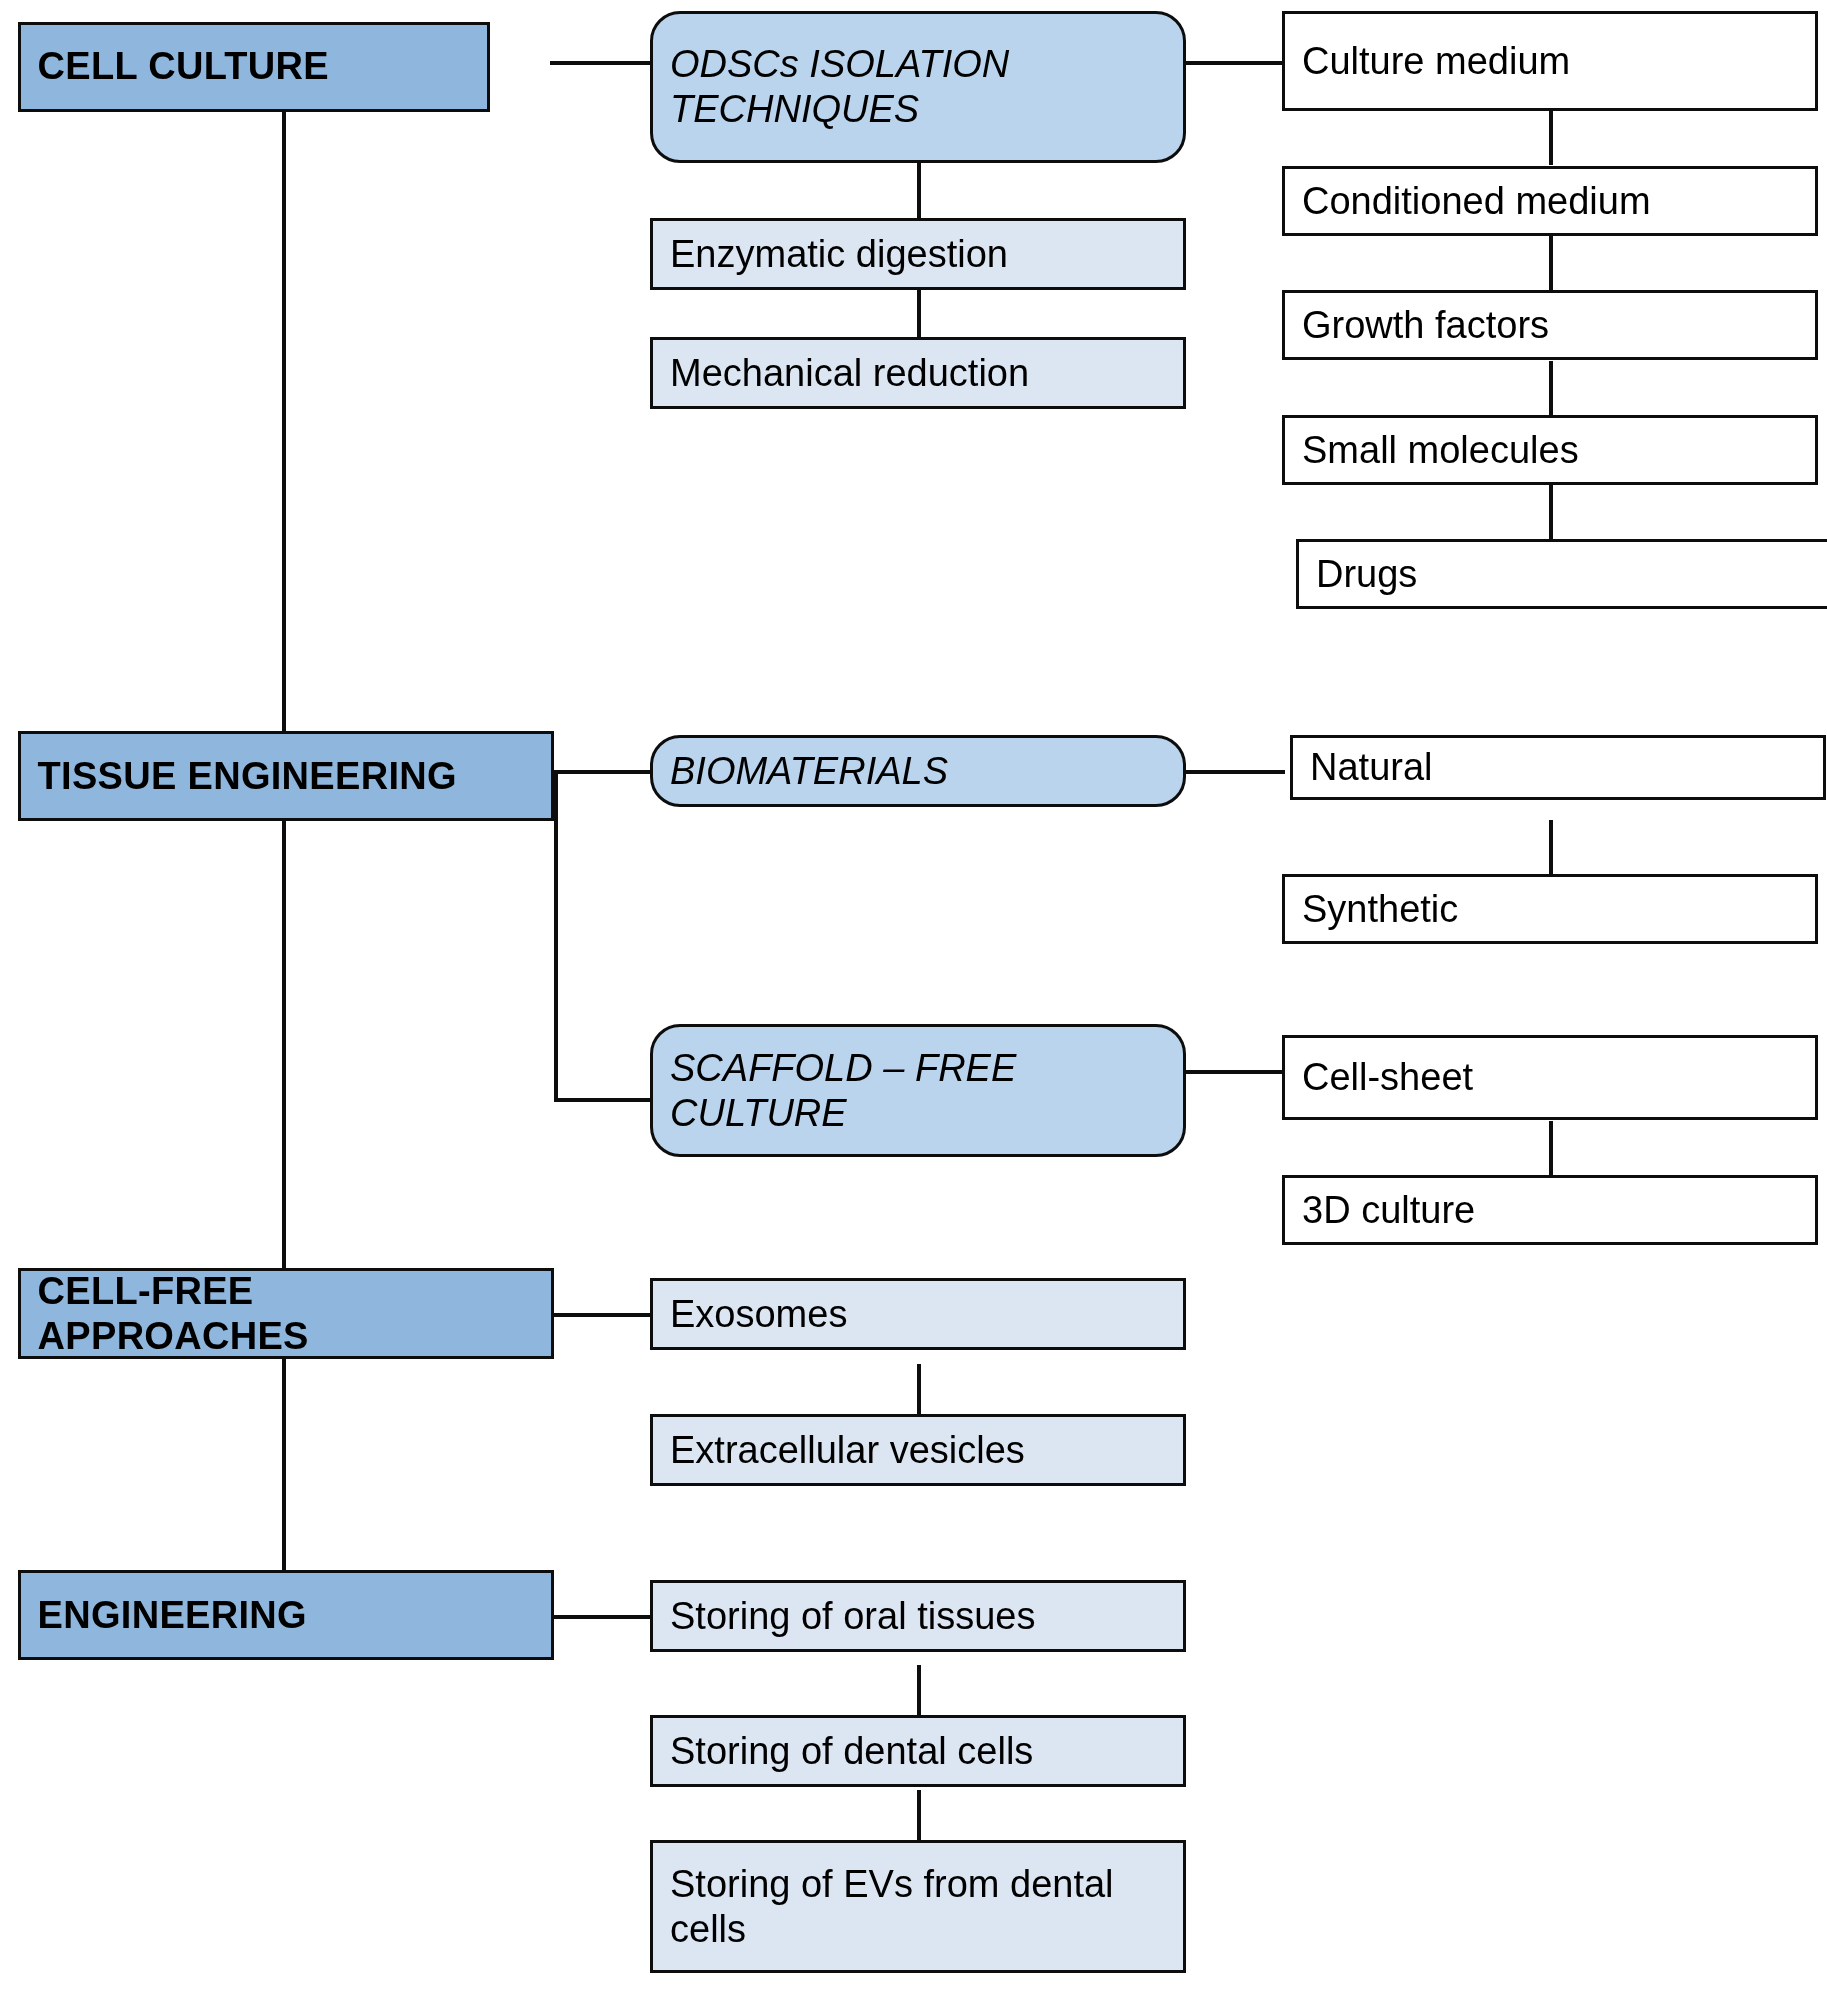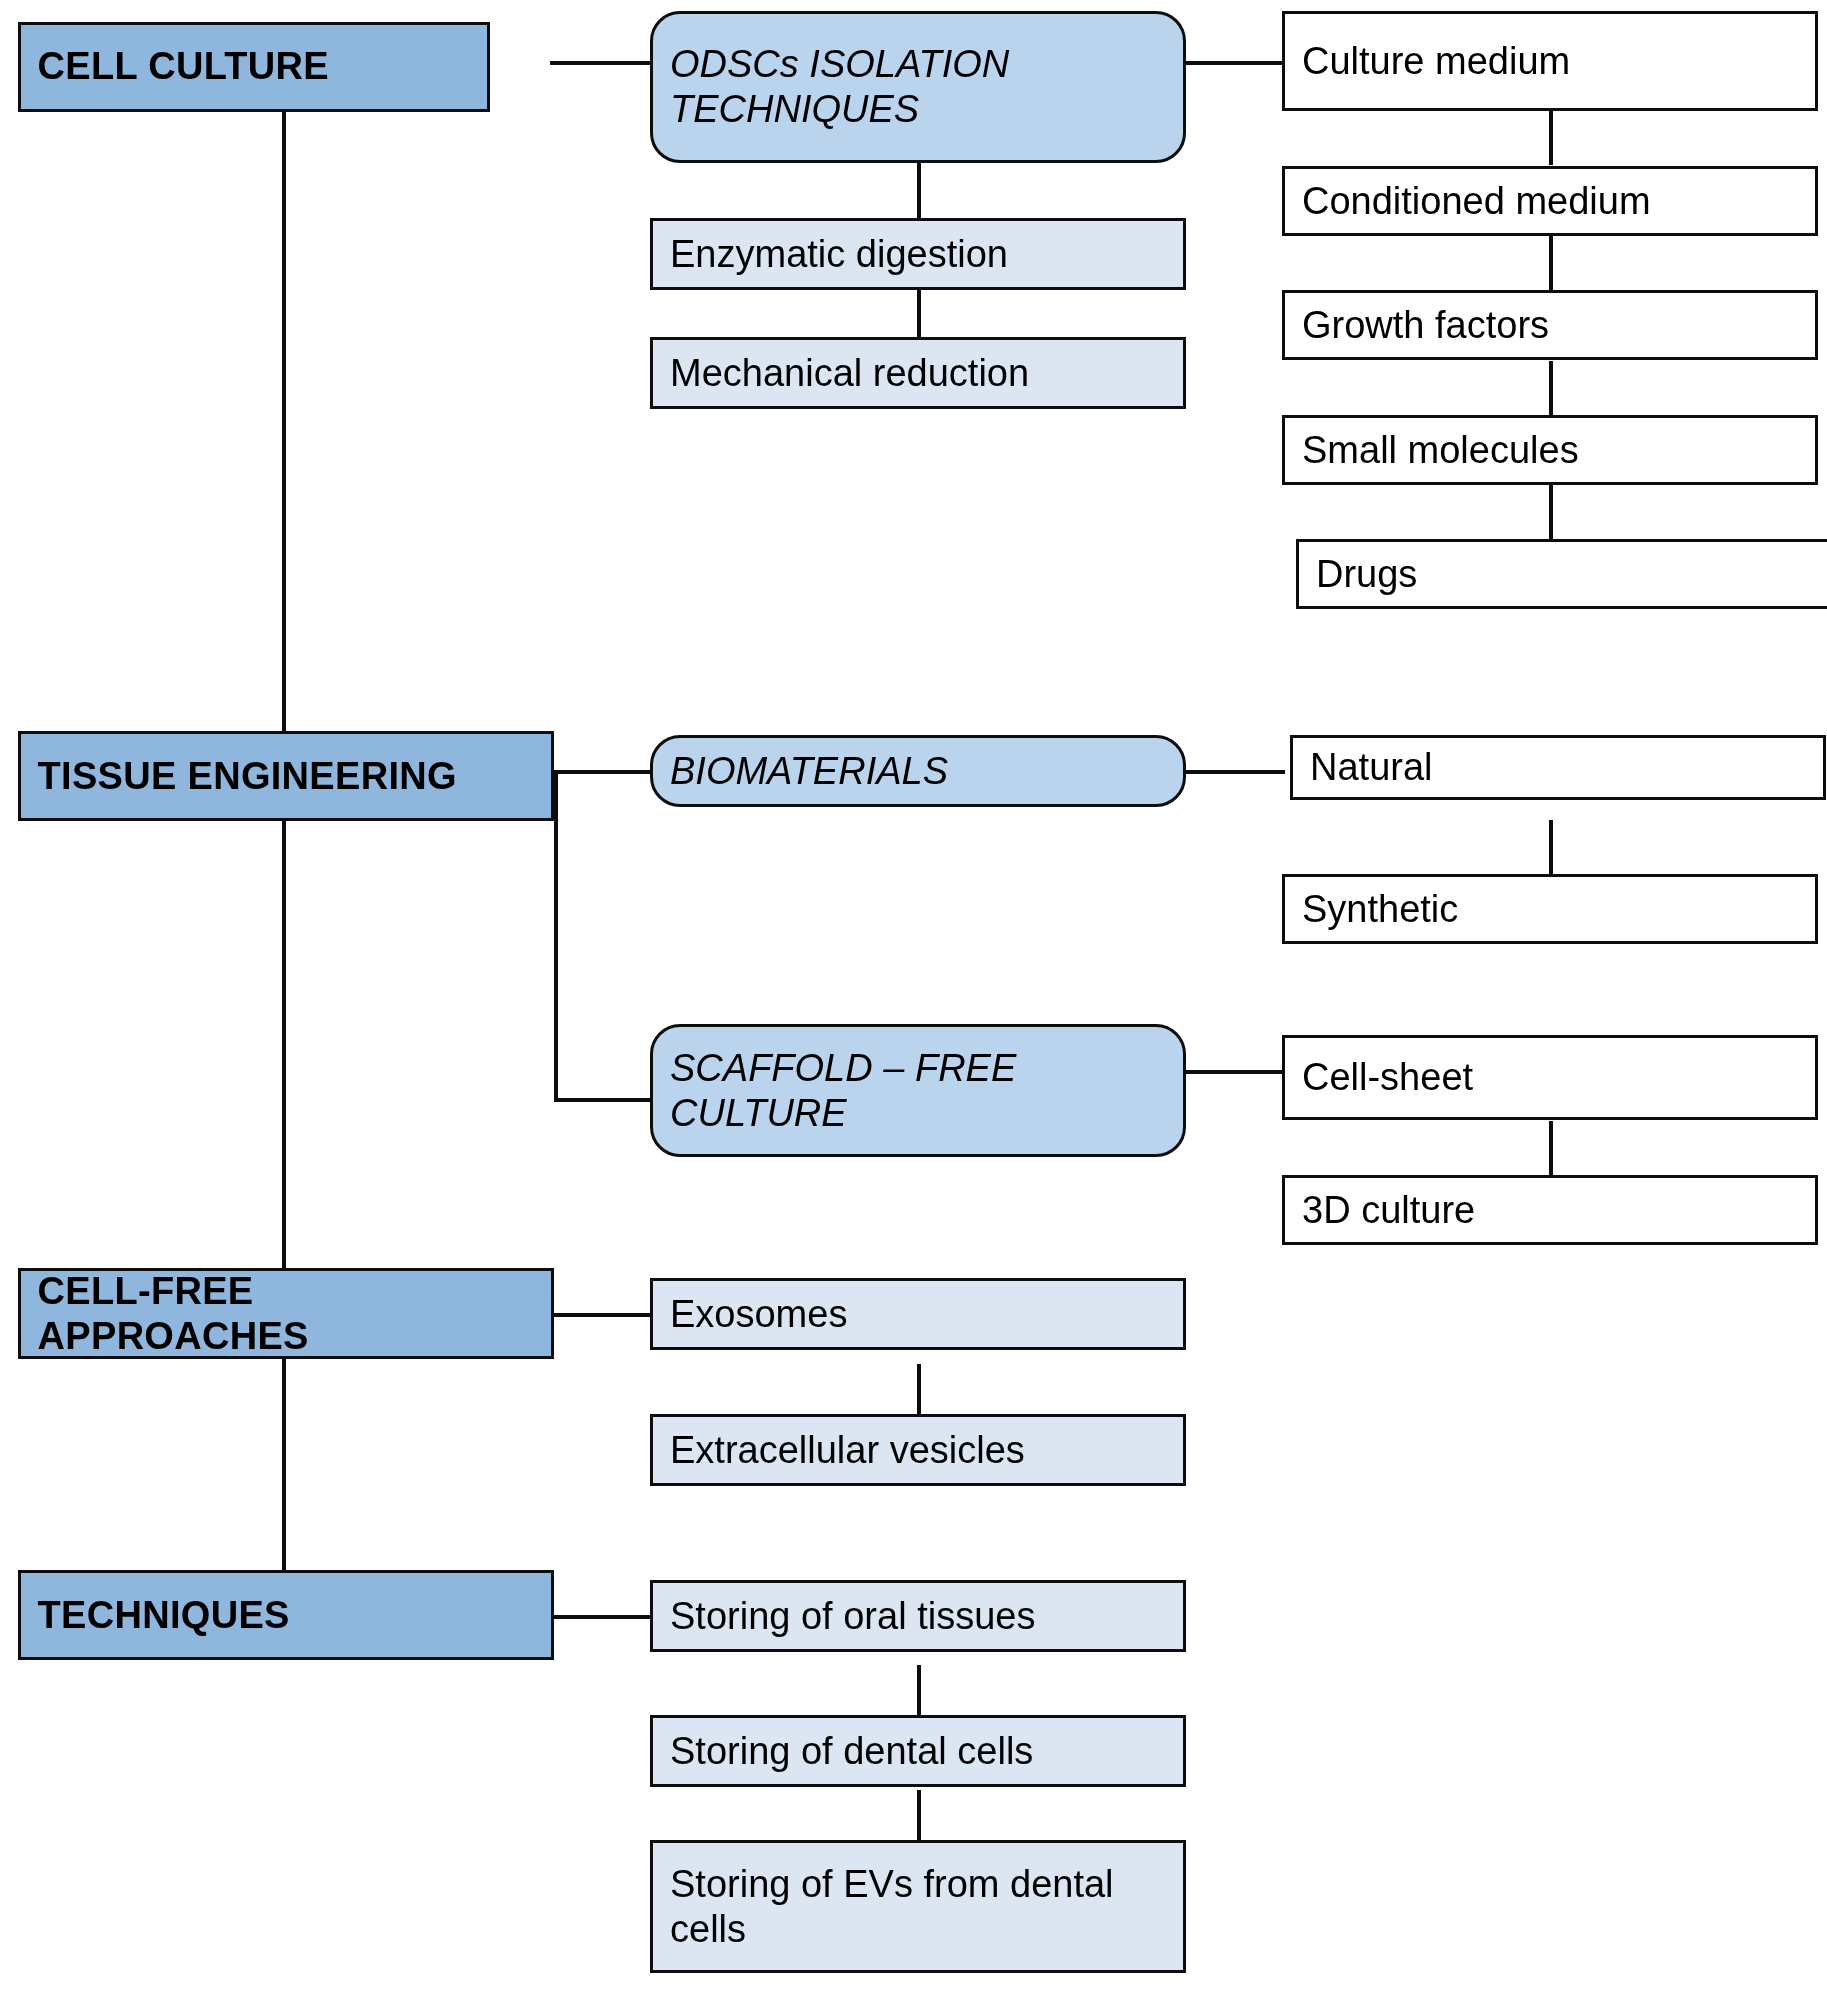--- a/index.html
+++ b/index.html
@@ -102,21 +102,21 @@
 
   <div class="node lvl1" style="left:17.6px; top:731px; width:536px; height:90px;">
     <span>TISSUE ENGINEERING</span>
   </div>
 
   <div class="node lvl1" style="left:17.6px; top:1268px; width:536px; height:91px;">
     <span>CELL-FREE APPROACHES</span>
   </div>
 
   <div class="node lvl1" style="left:17.6px; top:1570px; width:536px; height:90px;">
-    <span>TECHNIQUES</span>
+    <span>ENGINEERING</span>
   </div>
 
   <div class="node lvl2-head" style="left:650px; top:11px; width:536px; height:152px;">
     <span>ODSCs ISOLATION TECHNIQUES</span>
   </div>
 
   <div class="node lvl2" style="left:650px; top:218px; width:536px; height:72px;">
     <span>Enzymatic digestion</span>
   </div>
 

